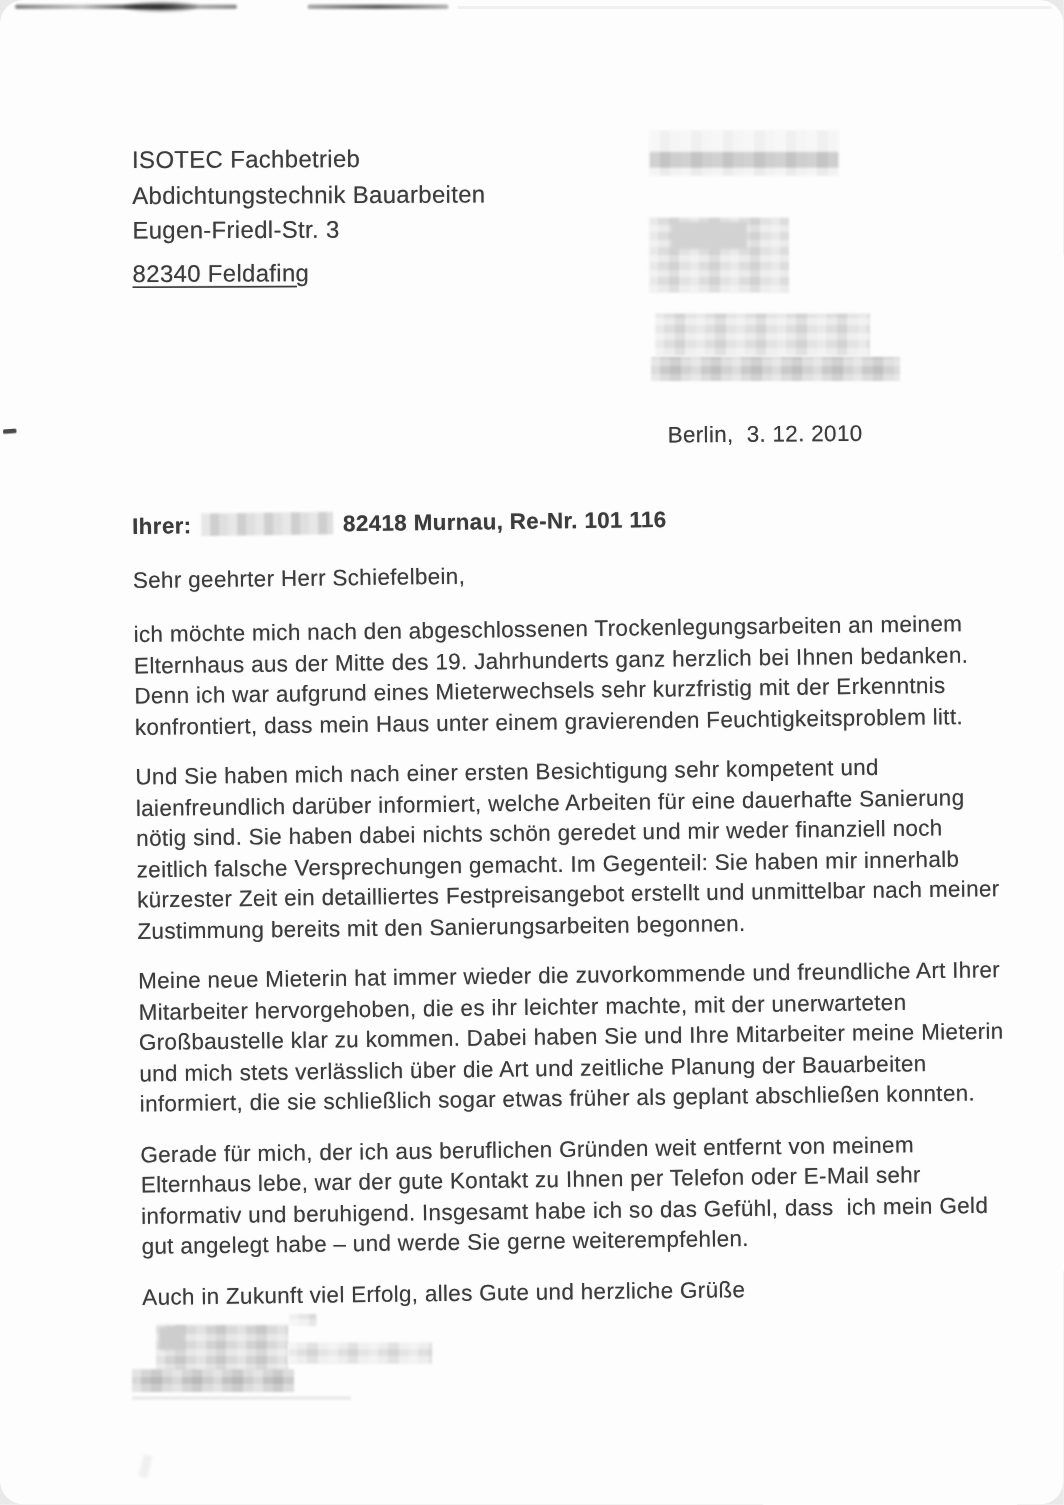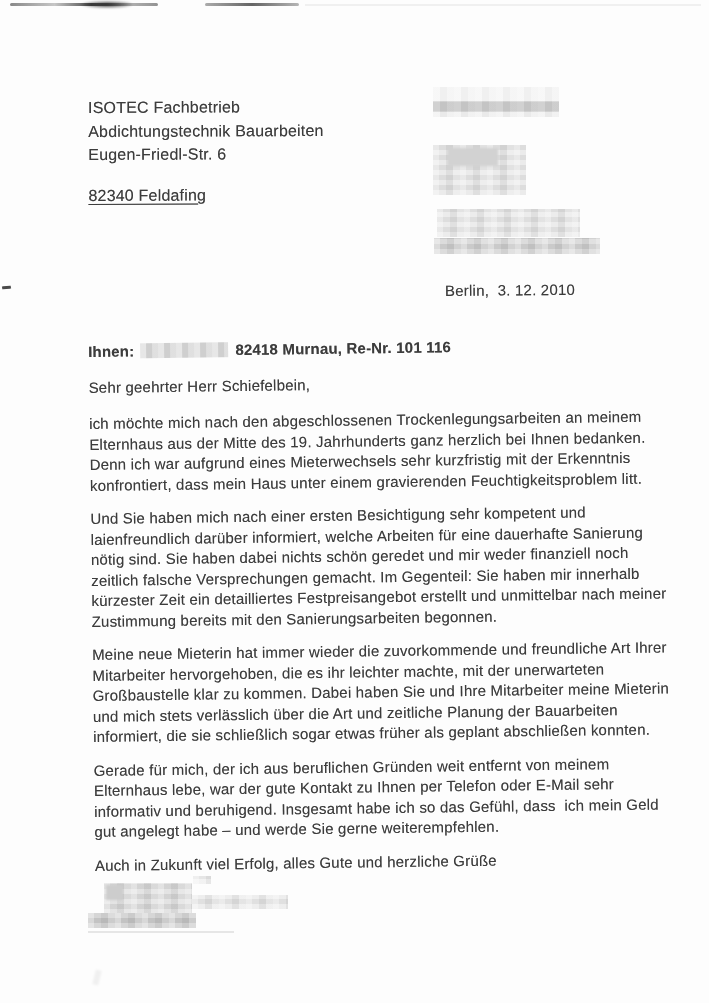--- a/index.html
+++ b/index.html
@@ -8,20 +8,21 @@
     background: #e9e9e9;
   }
   .page {
     position: relative;
     width: 709px;
     height: 1003px;
     background: #fdfdfd;
     overflow: hidden;
     font-family: "Liberation Sans", sans-serif;
     color: #3c3c3c;
+    border-radius: 16px;
   }
   .txt {
     text-shadow: 0 0 0.6px rgba(70,70,70,0.55);
     letter-spacing: 0.2px;
   }
 
   
   .artifact { position: absolute; pointer-events: none; }
   .streak-1 {
     left: 10px; top: 3px; width: 148px; height: 3px;
@@ -93,21 +94,21 @@
   .r-sig-right  { left: 192px; top: 895px; width: 96px;  height: 14px; background-color: #e9e9e9; }
   .r-sig-bottom { left: 88px;  top: 913px; width: 108px; height: 15px; background-color: #cbcbcb; }
 
   
   .sender {
     position: absolute; left: 88px; top: 96px;
     font-size: 16px; line-height: 23.5px;
     transform: rotate(-0.25deg); transform-origin: 0 0;
   }
   .sender .city {
-    margin-top: 17px;
+    margin-top: 5px;
     text-decoration: underline;
     text-underline-offset: 3px;
   }
   .date-line {
     position: absolute; left: 445px; top: 282px;
     font-size: 15px; white-space: pre-wrap;
     transform: rotate(-0.5deg); transform-origin: 0 0;
   }
   .content {
     position: absolute; left: 88px; top: 342px; width: 585px;
@@ -128,36 +129,36 @@
   <div class="artifact streak-blob"></div>
   <div class="artifact streak-2"></div>
   <div class="artifact streak-faint"></div>
   <div class="artifact left-dash"></div>
   <div class="artifact bottom-line"></div>
   <div class="artifact bottom-mark"></div>
 
   <div class="sender txt">
     <div>ISOTEC Fachbetrieb</div>
     <div>Abdichtungstechnik Bauarbeiten</div>
-    <div>Eugen-Friedl-Str. 6</div>
+    <div>Eugen-Friedl-Str. 3</div>
     <div class="city">82340 Feldafing</div>
   </div>
 
   <div class="redact r-recipient-1"></div>
   <div class="redact r-recipient-2">
     <div class="r-recipient-2-dark"></div>
   </div>
   <div class="redact r-recipient-3"></div>
   <div class="redact r-recipient-4"></div>
 
   <div class="date-line txt">Berlin,  3. 12. 2010</div>
 
   <div class="content">
     <div class="subject txt">
-      <span>Ihnen:</span><span class="r-subject"></span><span>82418 Murnau, Re-Nr. 101 116</span>
+      <span>Ihrer:</span><span class="r-subject"></span><span>82418 Murnau, Re-Nr. 101 116</span>
     </div>
     <div class="salutation txt">Sehr geehrter Herr Schiefelbein,</div>
     <p class="para txt">ich möchte mich nach den abgeschlossenen Trockenlegungsarbeiten an meinem
 Elternhaus aus der Mitte des 19. Jahrhunderts ganz herzlich bei Ihnen bedanken.
 Denn ich war aufgrund eines Mieterwechsels sehr kurzfristig mit der Erkenntnis
 konfrontiert, dass mein Haus unter einem gravierenden Feuchtigkeitsproblem litt.</p>
     <p class="para txt">Und Sie haben mich nach einer ersten Besichtigung sehr kompetent und
 laienfreundlich darüber informiert, welche Arbeiten für eine dauerhafte Sanierung
 nötig sind. Sie haben dabei nichts schön geredet und mir weder finanziell noch
 zeitlich falsche Versprechungen gemacht. Im Gegenteil: Sie haben mir innerhalb

